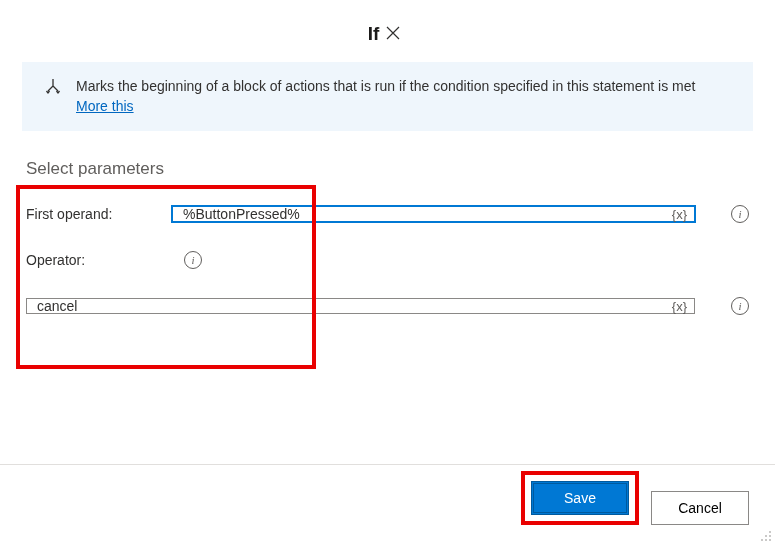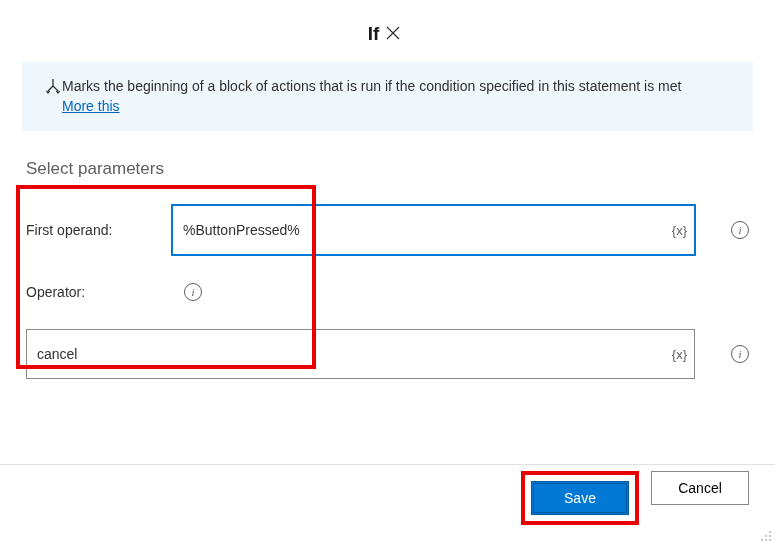--- a/index.html
+++ b/index.html
@@ -25,20 +25,21 @@
     }
     .close-btn {
       width: 28px; height: 28px;
       display: flex; align-items: center; justify-content: center;
       cursor: pointer;
       background: none; border: none;
     }
     .info-bar {
       display: flex;
       align-items: flex-start;
+      gap: 14px;
       background: #eff6fc;
       padding: 14px 22px;
       margin: 0 22px;
     }
     .info-icon {
       width: 18px; height: 18px; flex-shrink: 0;
       margin-top: 2px;
     }
     .info-text { font-size: 14px; color: #323130; line-height: 1.45; }
     .more-info-link { color: #0067c0; text-decoration: underline; cursor: pointer; }
@@ -67,21 +68,21 @@
       gap: 24px;
       padding: 14px 0;
     }
     .label-cell {
       width: 122px;
       font-size: 14px;
       color: #323130;
     }
     .text-input, .select-input {
       width: 100%;
-      height: 50px;
+      height: 16px;
       border: 1px solid #8a8886;
       padding: 0 36px 0 10px;
       font-size: 14px;
       font-family: inherit;
       background: #fff;
       color: #323130;
       position: relative;
     }
     .text-input.active {
       border: 1px solid #0078d4;
@@ -113,21 +114,21 @@
       position: absolute;
       left: 0; right: 0;
       bottom: 80px;
       border-top: 1px solid #e1dfdd;
     }
     .footer {
       position: absolute;
       bottom: 0; left: 0; right: 0;
       display: flex;
       justify-content: flex-end;
-      align-items: flex-start;
+      align-items: flex-end;
       gap: 12px;
       padding: 18px 26px 20px;
     }
     .save-wrap {
       border: 4px solid #e90000;
       padding: 6px;
     }
     .btn {
       height: 34px;
       min-width: 98px;

